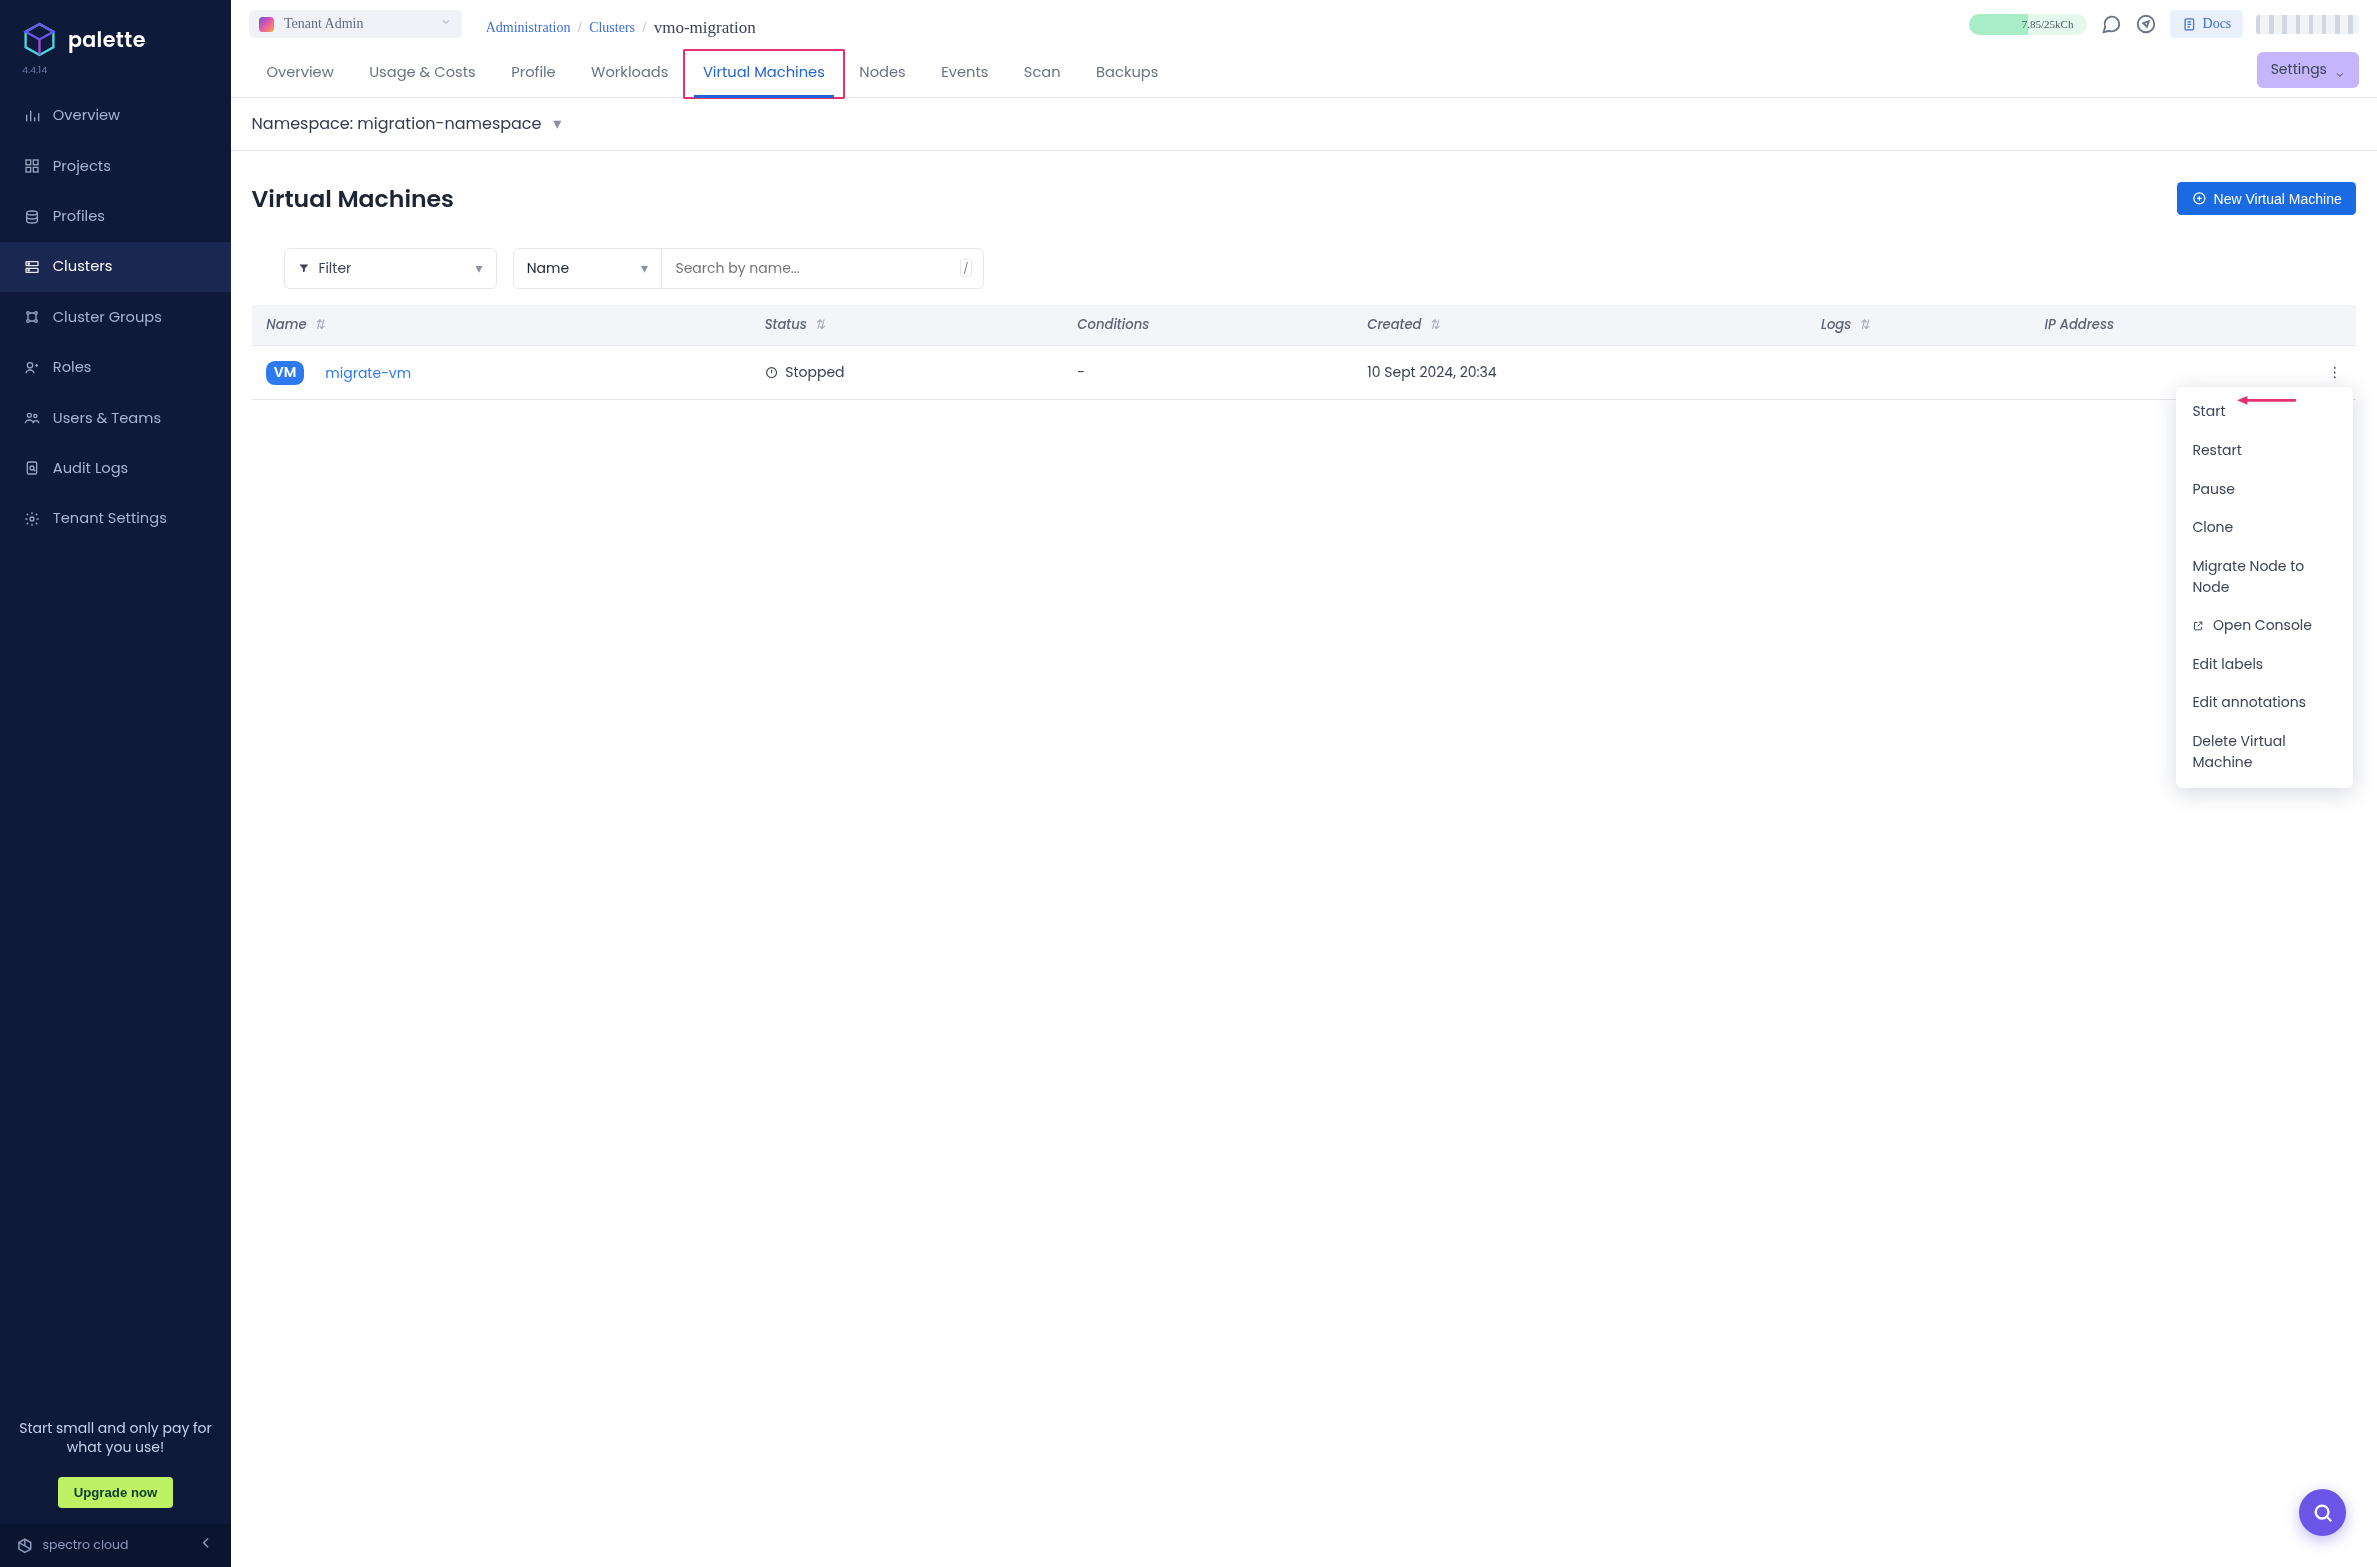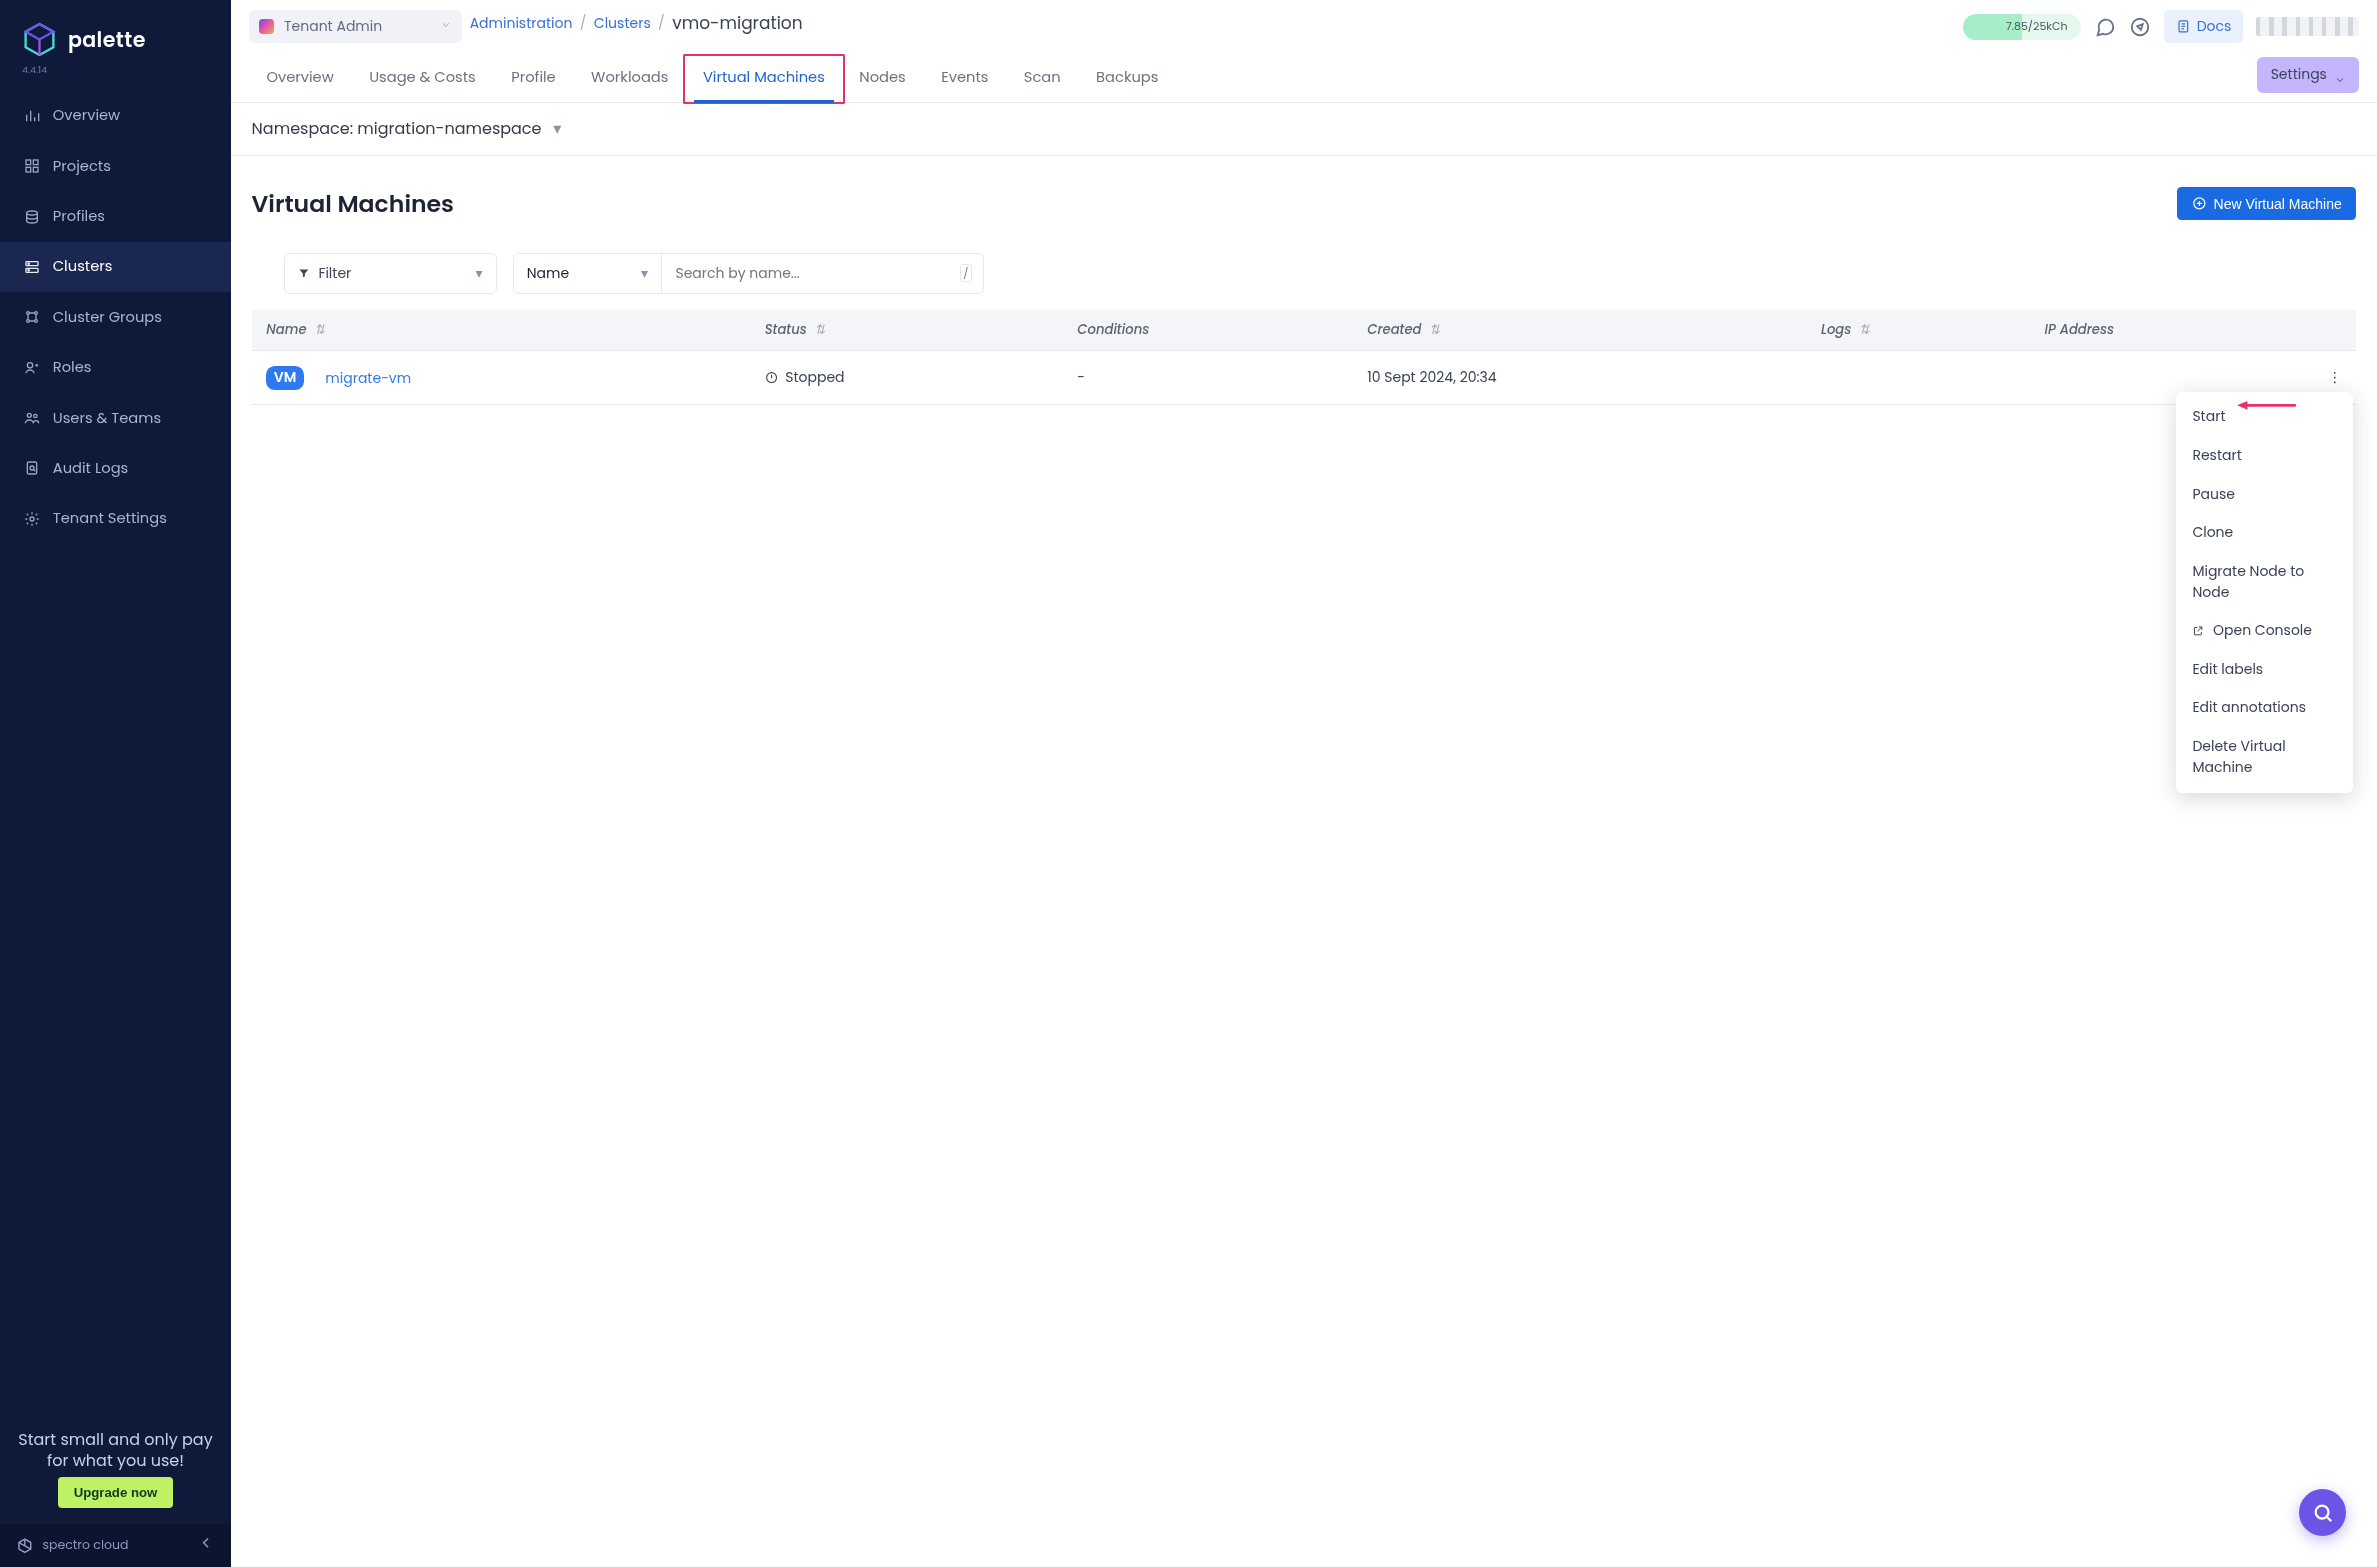--- a/index.html
+++ b/index.html
@@ -25,29 +25,29 @@
   .sidebar{width:231px;background:var(--sidebar-bg);color:#cfd6e6;display:flex;flex-direction:column;flex-shrink:0;}
   .brand{display:flex;align-items:center;gap:10.3px;padding:20.6px 20.6px 5.9px;}
   .brand-logo{width:37px;height:37px;flex-shrink:0;}
   .brand-name{color:#fff;font-size:20.6px;font-weight:600;letter-spacing:0.4px;}
   .version{padding:0 22px 13.2px;font-size:9.6px;color:#6b7ba8;}
   .nav-list{list-style:none;margin:0;padding:0;flex:1;}
   .nav-item{display:flex;align-items:center;gap:13.2px;padding:14.7px 23.6px;color:#a9b4cf;cursor:pointer;font-size:14.7px;}
   .nav-item.active{background:var(--sidebar-active);color:#fff;}
   .nav-item svg{width:16px;height:16px;flex-shrink:0;opacity:.9;}
   .upgrade-box{padding:0 17.7px 16px;text-align:center;}
-  .upgrade-txt{font-size:16px;line-height:1.35;color:#c7d1ea;margin-bottom:5px;}
+  .upgrade-txt{font-size:14px;line-height:1.35;color:#c7d1ea;margin-bottom:20px;}
   .upgrade-btn{background:#bef264;color:#0c3b24;border:none;border-radius:4px;padding:8px 16px;font-size:13.2px;font-weight:600;cursor:pointer;}
   .footer-bar{background:var(--sidebar-bg2);display:flex;align-items:center;gap:8.8px;padding:10.3px 16px;color:#8e9abd;font-size:12.5px;}
   .footer-bar .collapse{margin-left:auto;}
   .footer-bar svg{width:17.7px;height:17.7px;}
 
   
   .main{flex:1;display:flex;flex-direction:column;position:relative;min-width:0;}
-  .topbar{display:flex;align-items:flex-start;gap:8px;padding:10.3px 17.7px 0;}
+  .topbar{display:flex;align-items:flex-end;gap:24px;padding:10.3px 17.7px 0;font-family:Liberation Serif, serif;}
   .tenant-select{display:flex;align-items:center;gap:10.3px;background:#f0f2f7;border-radius:5.9px;padding:5.9px 10.3px;width:213px;color:#616b82;cursor:pointer;}
   .tenant-select .sq{width:14.7px;height:14.7px;border-radius:3.7px;background:linear-gradient(135deg,#6b4ce6,#e65aa3,#f7a84a);}
   .tenant-select .chev{margin-left:auto;opacity:.6;}
   .breadcrumbs{display:flex;align-items:center;gap:7.4px;font-size:14px;}
   .bc-link{color:#3b6fd4;cursor:pointer;}
   .bc-sep{color:#aab0bd;}
   .bc-current{color:#3a4254;font-size:17px;}
   .top-right{margin-left:auto;display:flex;align-items:center;gap:13.2px;}
   .credit-pill{display:flex;align-items:center;background:linear-gradient(to right,#a6edc8 50%,#e5f8ee 50%);border-radius:14.7px;padding:4.4px 13.2px;font-size:11px;color:#4c5563;}
   .credit-pill span{margin-left:auto;}

